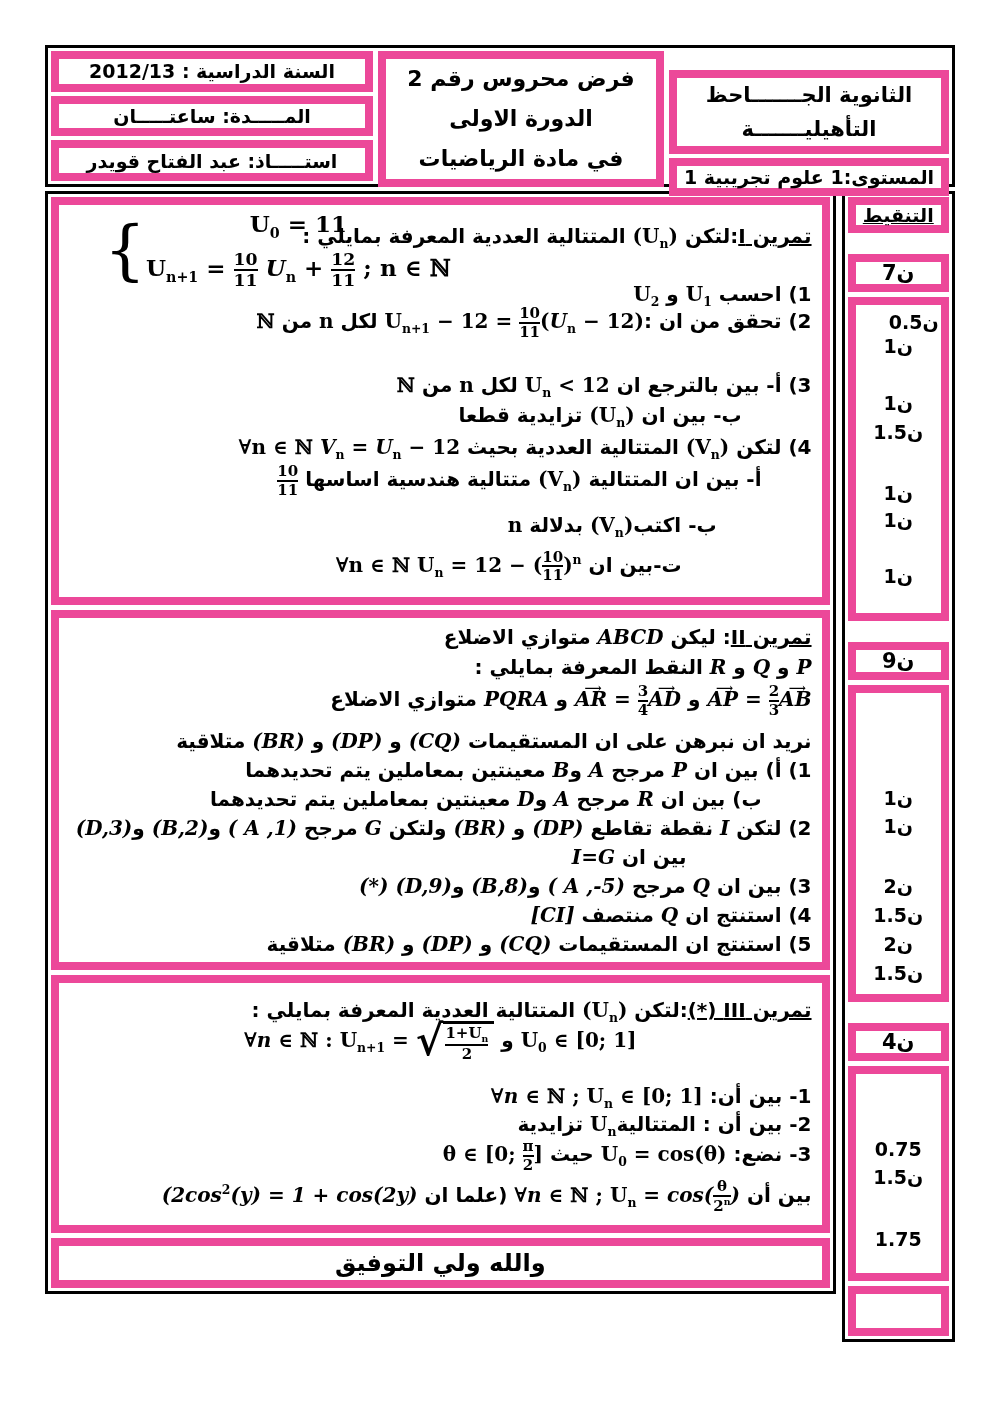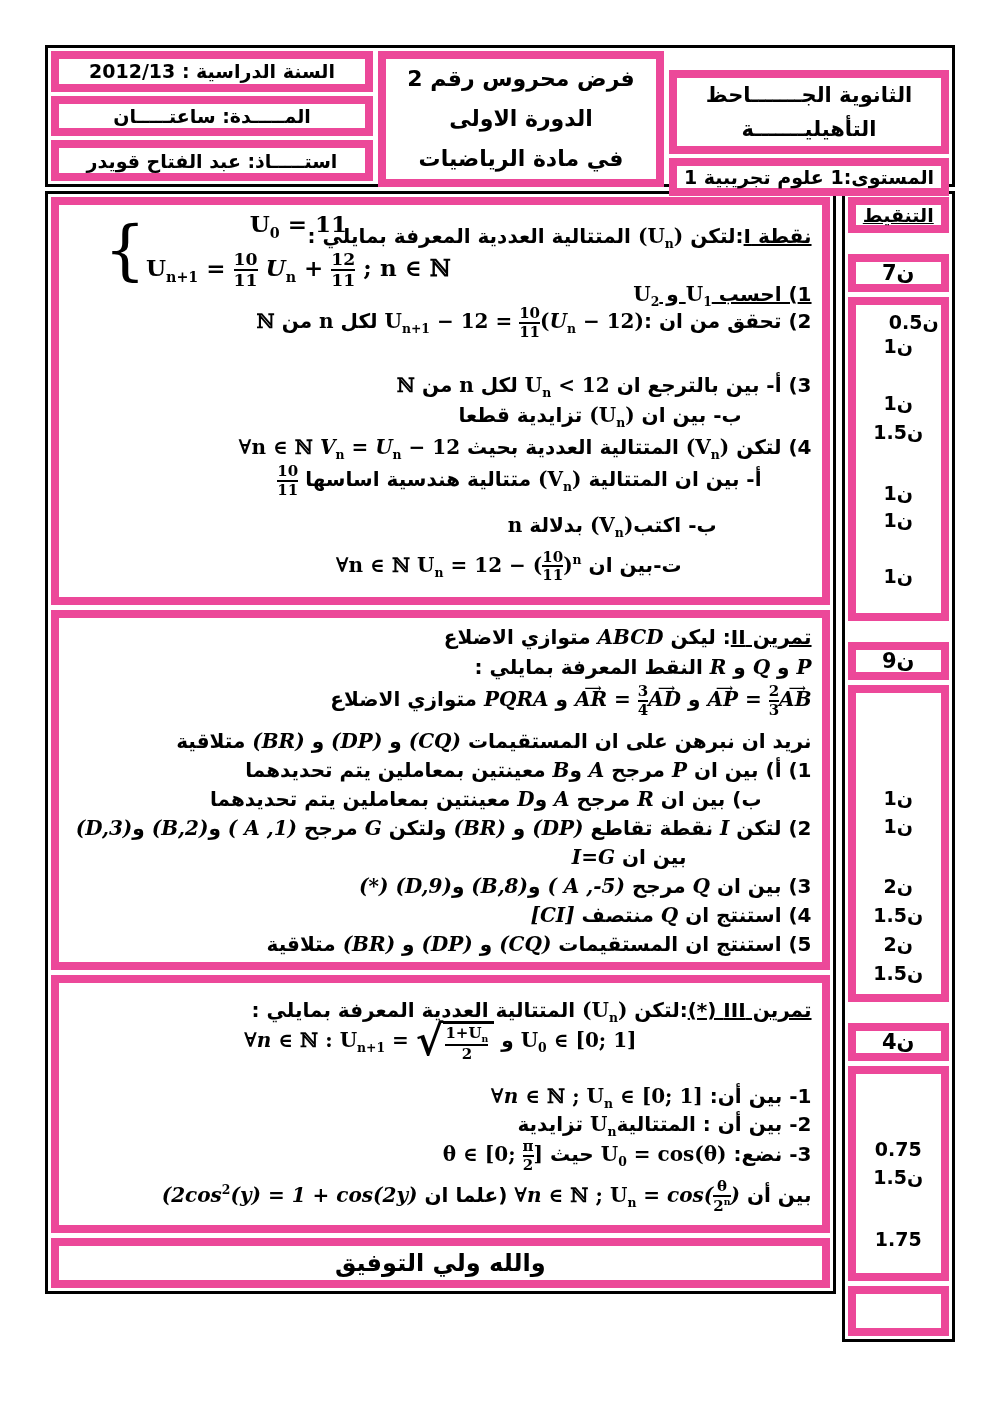--- a/index.html
+++ b/index.html
@@ -109,22 +109,22 @@
             <span class="sys-row sys-c"><span class="up">U</span><span><sub>0</sub></span><span class="up"> = 11</span></span>
             <span class="sys-row"><span class="up">U</span><span><sub>n+1</sub></span><span class="up"> = </span><span class="frac">
                   <span class="fnum">10</span>
                   <span class="fden">11</span>
                 </span><span> </span><span class="mi">U</span><span><sub>n</sub></span><span class="up"> + </span><span class="frac">
                   <span class="fnum">12</span>
                   <span class="fden">11</span>
                 </span><span class="up"> ; </span><span class="up">n ∈ ℕ</span></span>
           </span>
         </div>
-        <div class="ln" style="top:16px;"><span class="u">نقطة I</span><span>:لتكن </span><span class="ltr"><span>(U</span><span><sub>n</sub></span><span>)</span></span><span> المتتالية العددية المعرفة بمايلي :</span></div>
-        <div class="ln" style="top:74px;text-decoration:underline;"><span>1) احسب  </span><span class="ltr"><span>U</span><span><sub>1</sub></span></span><span> و </span><span class="ltr"><span>U</span><span><sub>2</sub></span></span></div>
+        <div class="ln" style="top:16px;"><span class="u">تمرين I</span><span>:لتكن </span><span class="ltr"><span>(U</span><span><sub>n</sub></span><span>)</span></span><span> المتتالية العددية المعرفة بمايلي :</span></div>
+        <div class="ln" style="top:74px;"><span>1) احسب  </span><span class="ltr"><span>U</span><span><sub>1</sub></span></span><span> و </span><span class="ltr"><span>U</span><span><sub>2</sub></span></span></div>
         <div class="ln" style="top:100px;"><span>2) تحقق من ان :</span><span class="ltr"><span>U</span><span><sub>n+1</sub></span><span> − 12 = </span><span class="frac">
                 <span class="fnum">10</span>
                 <span class="fden">11</span>
               </span><span>(</span><span class="mi">U</span><span><sub>n</sub></span><span> − 12)</span></span><span> لكل </span><span class="ltr"><span>n</span></span><span> من </span><span class="ltr"><span>ℕ</span></span></div>
         <div class="ln" style="top:165px;"><span>3) أ- بين بالترجع ان  </span><span class="ltr"><span>U</span><span><sub>n</sub></span><span> &lt; 12</span></span><span> لكل </span><span class="ltr"><span>n</span></span><span> من </span><span class="ltr"><span>ℕ</span></span></div>
         <div class="ln" style="top:195px;right:80px;"><span>ب- بين ان  </span><span class="ltr"><span>(U</span><span><sub>n</sub></span><span>)</span></span><span> تزايدية قطعا</span></div>
         <div class="ln" style="top:227px;"><span>4) لتكن </span><span class="ltr"><span>(V</span><span><sub>n</sub></span><span>)</span></span><span> المتتالية العددية بحيث  </span><span class="ltr"><span class="mi">V</span><span><sub>n</sub></span><span class="up"> = </span><span class="mi">U</span><span><sub>n</sub></span><span class="up"> − 12</span></span><span>  </span><span class="ltr"><span>∀n ∈ ℕ</span></span></div>
         <div class="ln" style="top:258px;right:60px;"><span>أ-  بين ان المتتالية </span><span class="ltr"><span>(V</span><span><sub>n</sub></span><span>)</span></span><span> متتالية هندسية اساسها </span><span class="ltr"><span class="frac">
                 <span class="fnum">10</span>
                 <span class="fden">11</span>

